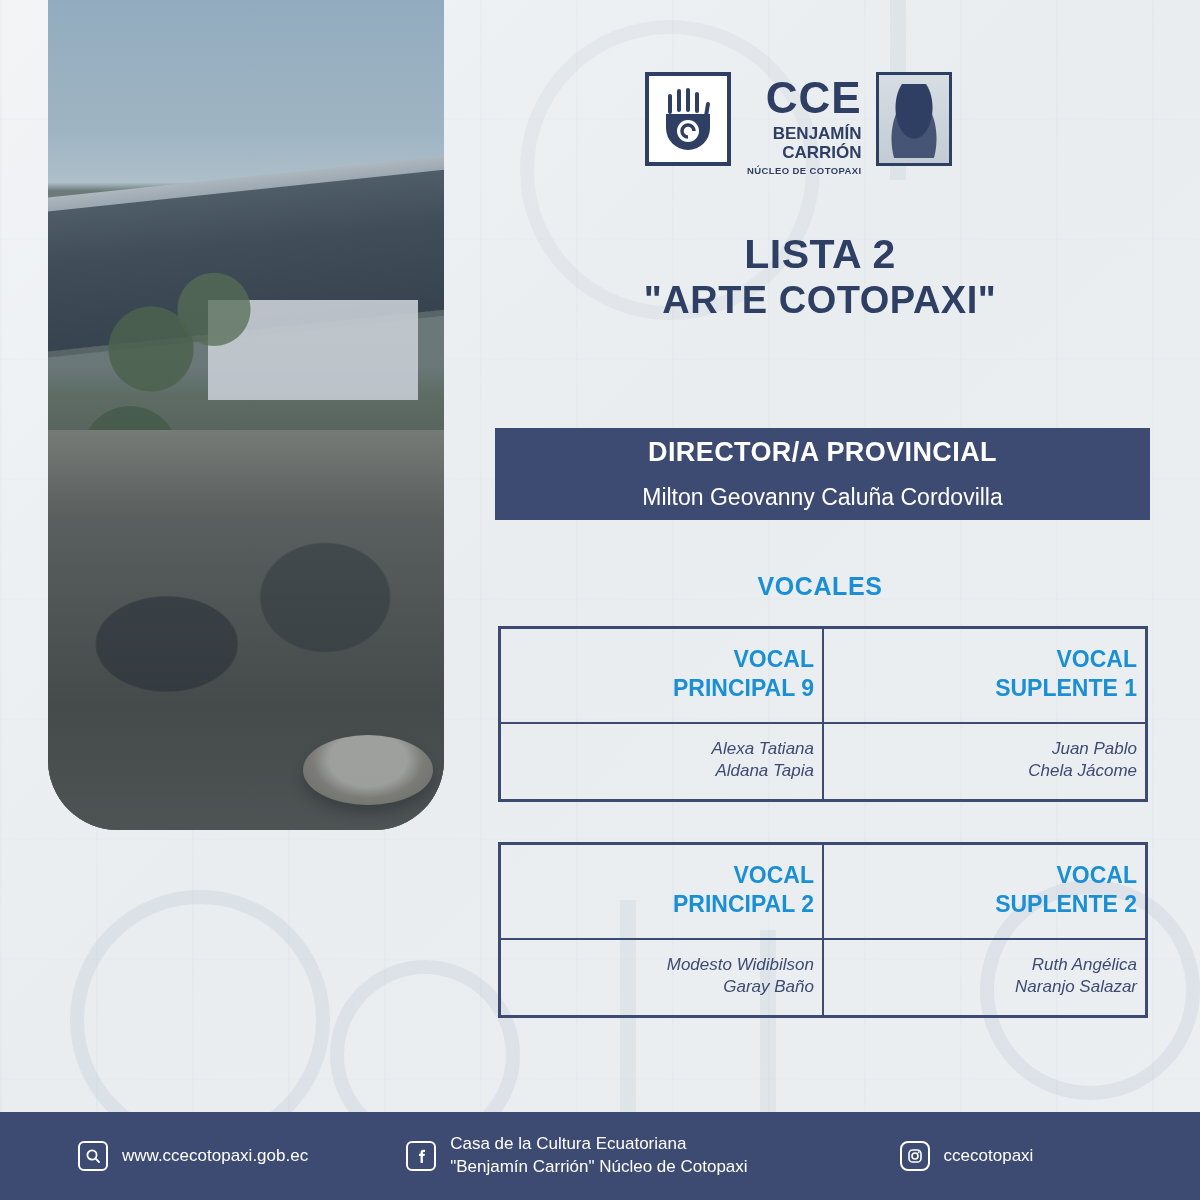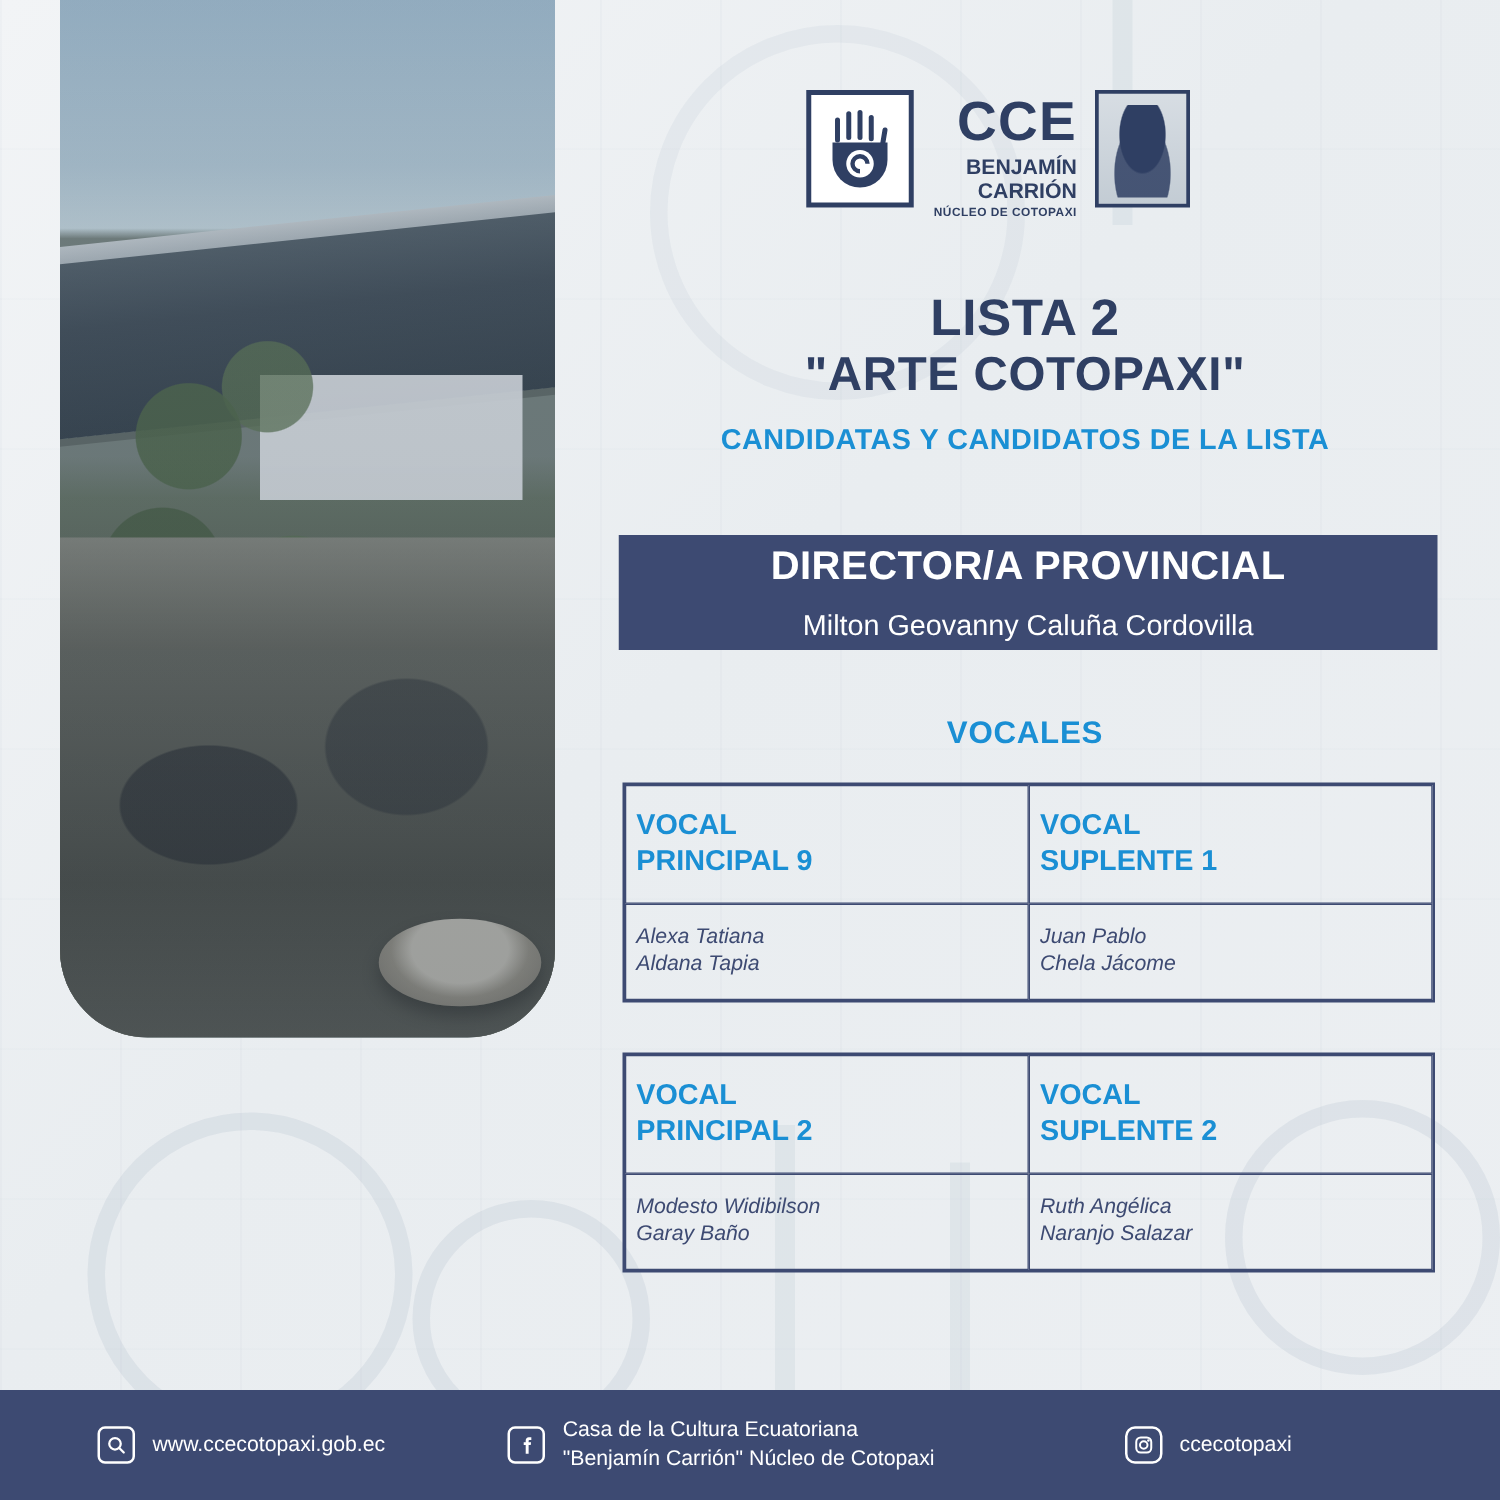--- a/index.html
+++ b/index.html
@@ -175,40 +175,40 @@
     font-size: 23px; font-weight: bold; color: #1a8fd4; letter-spacing: .4px;
   }
 
   
   .director {
     position: absolute; left: 25px; top: 428px; width: 655px; height: 92px;
     background: #3d4a72;
     display: flex; flex-direction: column; align-items: center; justify-content: center;
     color: #fff;
   }
-  .director .role { font-size: 32px; font-weight: bold; letter-spacing: .4px; text-align: center; }
+  .director .role { font-size: 27px; font-weight: bold; letter-spacing: .4px; text-align: center; }
   .director .name { font-size: 23px; margin-top: 16px; }
 
   
   .vocales-h {
     position: absolute; left: 0; top: 572px; width: 700px; text-align: center;
     font-size: 25px; font-weight: bold; color: #1a8fd4; letter-spacing: .6px;
   }
 
   
   .vtable {
     position: absolute; left: 28px; width: 650px;
     display: grid; grid-template-columns: 1fr 1fr;
     border: 2px solid #3d4a72;
   }
   .vtable.t1 { top: 626px; }
   .vtable.t2 { top: 842px; }
   .vcell {
     border: 1px solid #3d4a72;
-    text-align: left;
+    text-align: right;
     padding: 14px 8px;
   }
   .vcell.head {
     color: #1a8fd4; font-weight: bold; font-size: 23px; line-height: 1.28;
     padding: 16px 8px 18px;
   }
   .vcell.body {
     color: #3d4a72; font-size: 17px; line-height: 1.28;
     padding: 14px 8px 18px;
     font-style: italic;
@@ -288,21 +288,20 @@
         <div class="logo-nucleo">NÚCLEO DE COTOPAXI</div>
       </div>
       <div class="logo-portrait">
         <div class="face"></div>
       </div>
     </div>
 
     <div class="title-block">
       <div class="t-lista">LISTA 2</div>
       <div class="t-arte">"ARTE COTOPAXI"</div>
-      <div class="t-sub">CANDIDATAS Y CANDIDATOS DE LA LISTA</div>
     </div>
 
     <div class="director">
       <div class="role">DIRECTOR/A PROVINCIAL</div>
       <div class="name">Milton Geovanny Caluña Cordovilla</div>
     </div>
 
     <div class="vocales-h">VOCALES</div>
 
     <div class="vtable t1">

